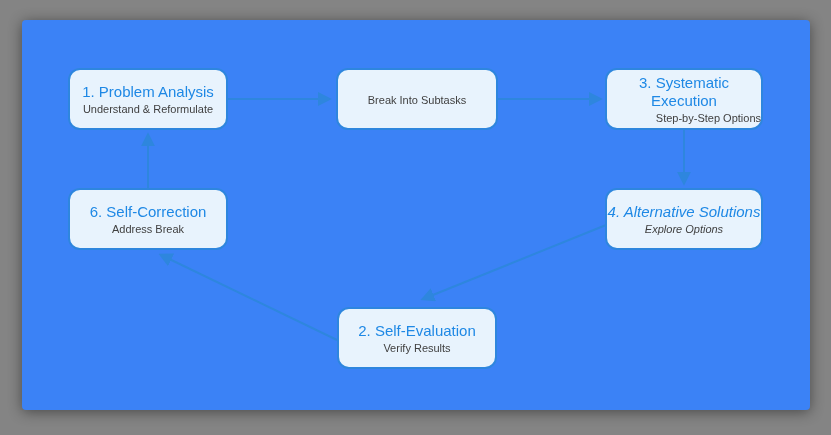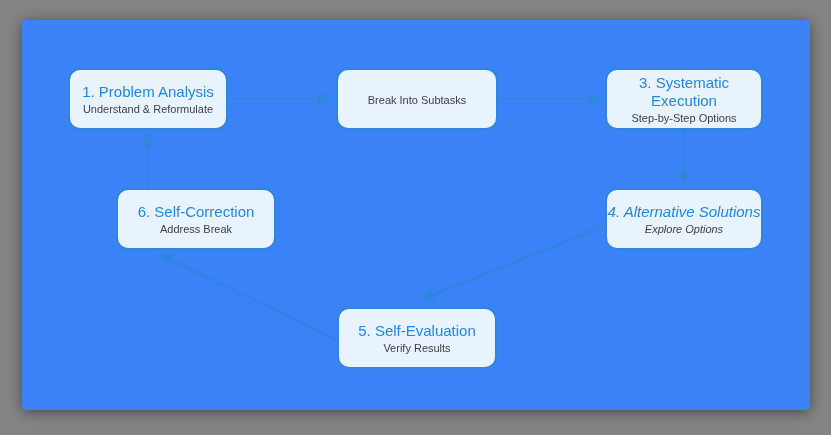--- a/index.html
+++ b/index.html
@@ -53,24 +53,24 @@
     line-height: 18px;
   }
   .node .subtitle {
     color: #3F3F3F;
     font-size: 11px;
     line-height: 14px;
     margin-top: 1px;
   }
   .node-1 { left: 46px;  top: 48px;  width: 160px; }
   .node-2 { left: 314px; top: 48px;  width: 162px; }
-  .node-3 { left: 583px; top: 48px;  width: 158px; }
+  .node-3 { left: 583px; top: 48px;  width: 158px; align-items: flex-end; }
   .node-4 { left: 583px; top: 168px; width: 158px; font-style: italic; }
   .node-5 { left: 315px; top: 287px; width: 160px; }
-  .node-6 { left: 46px;  top: 168px; width: 160px; margin-left: 48px; }
+  .node-6 { left: 46px;  top: 168px; width: 160px; }
   .edge {
     stroke: #2E86DE;
     stroke-width: 2;
     fill: none;
   }
 </style>
 </head>
 <body>
 
 <div class="stage">
@@ -103,21 +103,21 @@
       <span class="title">3. Systematic Execution</span>
       <span class="subtitle">Step-by-Step Options</span>
     </div>
 
     <div class="node node-4">
       <span class="title">4. Alternative Solutions</span>
       <span class="subtitle">Explore Options</span>
     </div>
 
     <div class="node node-5">
-      <span class="title">5. Self-Evaluation</span>
+      <span class="title">2. Self-Evaluation</span>
       <span class="subtitle">Verify Results</span>
     </div>
 
     <div class="node node-6">
       <span class="title">6. Self-Correction</span>
       <span class="subtitle">Address Break</span>
     </div>
 
   </div>
 </div>

